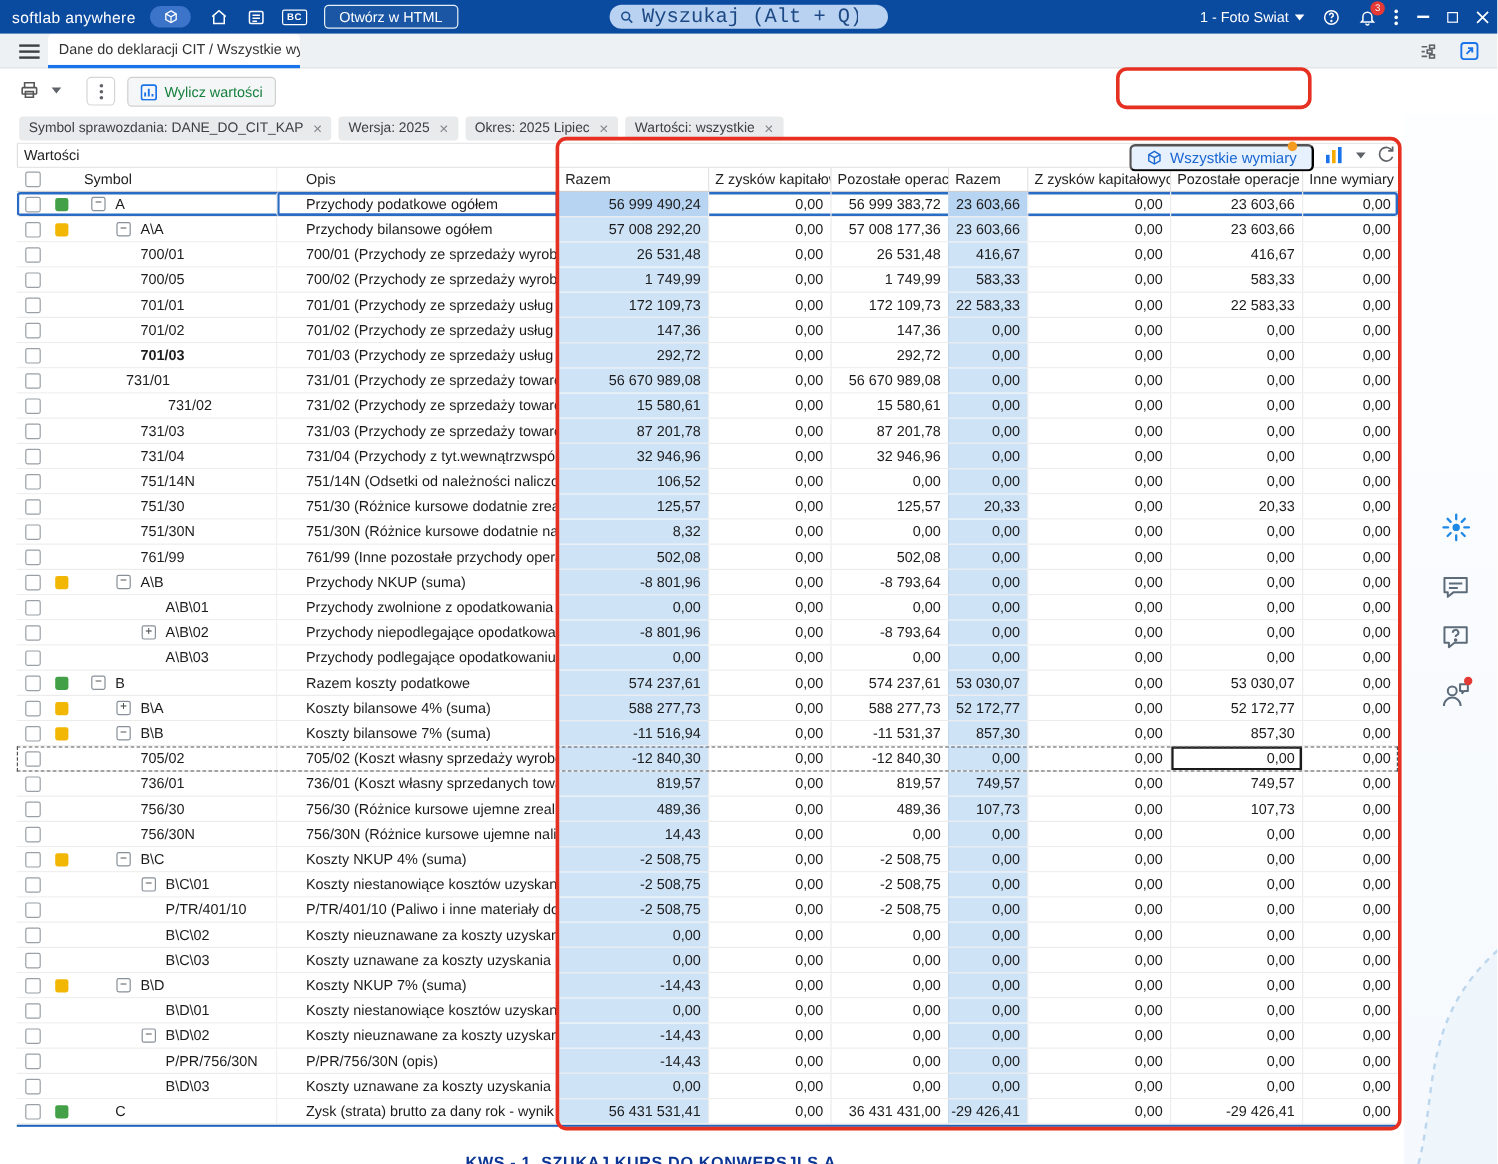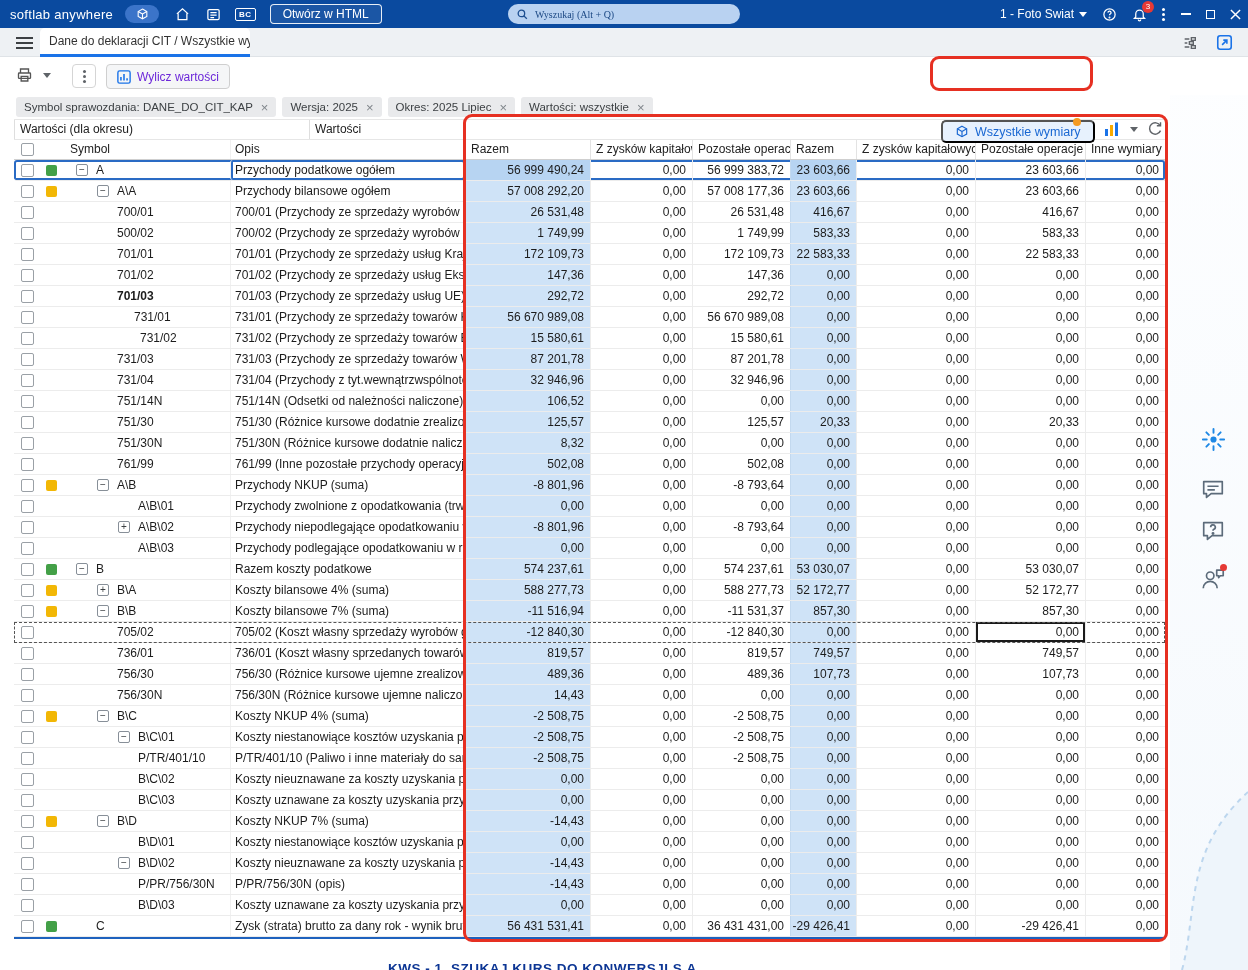--- a/index.html
+++ b/index.html
@@ -8,21 +8,21 @@
   .screen{position:relative;width:1248px;height:970px;overflow:hidden;background:#fff}
 
   
   .topbar{position:absolute;top:0;left:0;width:100%;height:28px;background:#0a4a9f;display:flex;align-items:center;color:#fff;z-index:10}
   .brand{margin-left:10px;font-size:13px;letter-spacing:.3px;white-space:nowrap}
   .dim-pill{margin-left:12px;width:34px;height:18px;border-radius:9px;background:#3b74c9;display:flex;align-items:center;justify-content:center;cursor:pointer}
   .tbi{margin-left:16px;display:flex;align-items:center;cursor:pointer}
   .bc-box{margin-left:14px;border:1px solid #fff;border-radius:2px;font-size:8px;font-weight:700;letter-spacing:.5px;padding:1px 3px;cursor:pointer}
   .open-html{margin-left:14px;height:20px;padding:0 12px;border:1px solid rgba(255,255,255,.9);border-radius:4px;background:rgba(255,255,255,.07);font-size:12px;display:flex;align-items:center;cursor:pointer;white-space:nowrap}
   .search{position:absolute;left:508px;top:4px;width:232px;height:20px;border-radius:10px;background:#b9d2f1;display:flex;align-items:center;padding-left:8px}
-  .search input{border:none;outline:none;background:transparent;font-size:10px;color:#a21caf;margin-left:6px;width:180px;font-family:Liberation Serif, serif}
+  .search input{border:none;outline:none;background:transparent;font-size:17px;color:#a21caf;margin-left:6px;width:180px;font-family:Liberation Mono, monospace}
   .search input::placeholder{color:#14427f;opacity:.95}
   .top-right{margin-left:auto;display:flex;align-items:center;height:28px}
   .company{font-size:12px;white-space:nowrap;display:flex;align-items:center;cursor:pointer}
   .caret{width:0;height:0;border-left:4px solid transparent;border-right:4px solid transparent;border-top:5px solid #fff;margin-left:5px}
   .caret.g{border-top-color:#5f6368}
   .tr-item{margin-left:15px;display:flex;align-items:center;position:relative;cursor:pointer}
   .badge{position:absolute;top:-6px;right:-7px;min-width:12px;height:12px;border-radius:6px;background:#e53935;color:#fff;font-size:8px;line-height:12px;text-align:center;padding:0 2px}
   .vdots{width:3px;height:3px;border-radius:50%;background:#fff;box-shadow:0 -5px 0 #fff,0 5px 0 #fff}
   .winbtn{width:25px;height:28px;display:flex;align-items:center;justify-content:center;cursor:pointer}
   .minbar{width:10px;height:2px;background:#fff}
@@ -34,21 +34,21 @@
   .hamb div{height:2px;background:#3c4043;margin-bottom:3px}
   .doc-tab{position:absolute;left:40px;top:0;width:210px;height:29px;background:#fff;border-bottom:3px solid #1a73e8;border-radius:5px 5px 0 0;display:flex;align-items:center;padding:0 9px;font-size:12px;color:#333;white-space:nowrap;overflow:hidden;cursor:pointer}
   .tab-ic1{position:absolute;right:50px;top:7px;cursor:pointer}
   .tab-ic2{position:absolute;right:14px;top:5px;cursor:pointer}
 
   
   .toolbar{position:absolute;top:57px;left:0;width:100%;height:38px;background:#fff;z-index:5}
   .print-grp{position:absolute;left:16px;top:10px;display:flex;align-items:center;gap:5px;cursor:pointer}
   .more-box{position:absolute;left:72px;top:7px;width:24px;height:24px;border:1px solid #d5d5d5;border-radius:4px;display:flex;align-items:center;justify-content:center;cursor:pointer}
   .vdots.g{background:#5f6368;box-shadow:0 -5px 0 #5f6368,0 5px 0 #5f6368}
-  .calc-btn{position:absolute;left:106px;top:7px;height:25px;border:1px solid #cfcfcf;border-radius:4px;background:#f5f6f7;display:flex;align-items:center;gap:6px;padding:0 10px;font-size:12px;color:#6d28d9;cursor:pointer;white-space:nowrap}
+  .calc-btn{position:absolute;left:106px;top:7px;height:25px;border:1px solid #cfcfcf;border-radius:4px;background:#f5f6f7;display:flex;align-items:center;gap:6px;padding:0 10px;font-size:12px;color:#15803d;cursor:pointer;white-space:nowrap}
   .dims-btn{position:absolute;left:941px;top:63px;height:23px;border-radius:5px;background:#e7f1fd;display:flex;align-items:center;gap:6px;padding:0 12px;font-size:12.5px;color:#1967d2;cursor:pointer;white-space:nowrap;z-index:6}
   .orange-dot{position:absolute;left:1073px;top:61px;width:8px;height:8px;border-radius:50%;background:#f59b22;z-index:7}
   .chart-grp{position:absolute;left:1104px;top:64px;display:flex;align-items:center;gap:5px;cursor:pointer}
   .refresh{position:absolute;left:1146px;top:63px;cursor:pointer}
 
   
   .chips{position:absolute;top:95px;left:0;width:100%;height:24px;background:#fff;padding-left:16px;white-space:nowrap}
   .chip{display:inline-flex;align-items:center;height:20px;margin-top:2px;margin-right:6px;background:#e9eaec;border-radius:3px;padding:0 8px;font-size:11.5px;color:#3c4043;cursor:default}
   .chip-x{margin-left:8px;color:#80868b;font-size:13px;cursor:pointer}
 
@@ -58,21 +58,21 @@
   .ghead1{height:20px;line-height:19px;font-size:12px;color:#222;border-bottom:1px solid #e6e6e6;background:#fff}
   .gh-left{width:451px;padding-left:56px;flex:none}
   .gh{border-left:1px solid #dedede;padding-left:5px;flex:none;white-space:nowrap;overflow:hidden}
   .gw1{width:325px}.gw2{width:295px}.gw3{width:80px}
   .ghead2{height:20px;line-height:19px;font-size:12px;color:#222;border-bottom:1px solid #cfcfcf;background:#fff}
   .hcell{white-space:nowrap;overflow:hidden}
   .c-check{width:26px;flex:none;display:flex;align-items:center;justify-content:center}
   .c-color{width:22px;flex:none;display:flex;align-items:center;justify-content:center}
   .c-sym{width:168px;flex:none;position:relative;white-space:nowrap;overflow:hidden}
   .c-sym.hl{padding-left:8px}
-  .c-opis{width:235px;flex:none;padding-left:4px;white-space:nowrap;overflow:hidden;border-left:1px solid #f0f0f0}
+  .c-opis{width:235px;flex:none;padding-left:24px;white-space:nowrap;overflow:hidden;border-left:1px solid #f0f0f0}
   .cv{flex:none;text-align:right;padding-right:6px;white-space:nowrap;overflow:hidden;border-left:1px solid #ececec}
   .w0{width:125px}.w1{width:102px}.w2{width:98px}.w3{width:66px}.w4{width:119px}.w5{width:110px}.w6{width:80px}
   .hv{text-align:left;padding-left:5px;border-left:1px solid #e3e3e3}
   .row{height:21px;line-height:20px;font-size:12px;color:#1c1c1c;border-bottom:1px solid #ececec;background:#fff;position:relative}
   .cv.blue{background:#cfe3f7;border-left-color:#c3d9ef}
   .row.sel{box-shadow:inset 0 0 0 2px #2a6bc4;border-radius:3px;z-index:2}
   .row.sel .blue{background:#b7d4f2}
   .row.sel .cell-sel{box-shadow:inset 0 0 0 2px #2a6bc4;border-radius:3px}
   .row.foc{outline:1px dashed #555;outline-offset:-1px;z-index:2}
   .cv.edit{box-shadow:inset 0 0 0 2px #1a1a1a;background:#fff}
@@ -251,21 +251,20 @@
       </span><span class="chip">
         <span>Okres: 2025 Lipiec</span>
         <span class="chip-x">×</span>
       </span><span class="chip">
         <span>Wartości: wszystkie</span>
         <span class="chip-x">×</span>
       </span></div>
 
   <div class="grid">
     <div class="ghead1">
-      <div class="gh gw2">Wartości (dla okresu)</div>
       <div class="gh gw3">Wartości</div>
     </div>
     <div class="ghead2">
       <div class="c-check">
           <span class="cb"></span>
         </div>
       <div class="c-color"></div>
       <div class="c-sym hl hcell">Symbol</div>
       <div class="c-opis hcell">Opis</div>
       <div class="cv w0 hv hcell">Razem</div>
@@ -333,21 +332,21 @@
           <div class="cv w4">0,00</div>
           <div class="cv w5">416,67</div>
           <div class="cv w6">0,00</div>
         </div>
         <div class="row">
           <div class="c-check">
             <span class="cb"></span>
           </div>
           <div class="c-color"></div>
           <div class="c-sym">
-            <span class="symtxt" style="left: 55px;">500/02</span>
+            <span class="symtxt" style="left: 55px;">700/05</span>
           </div>
           <div class="c-opis">700/02  (Przychody ze sprzedaży wyrobów gotowych)</div>
           <div class="cv w0 blue">1 749,99</div>
           <div class="cv w1">0,00</div>
           <div class="cv w2">1 749,99</div>
           <div class="cv w3 blue">583,33</div>
           <div class="cv w4">0,00</div>
           <div class="cv w5">583,33</div>
           <div class="cv w6">0,00</div>
         </div>
@@ -401,21 +400,21 @@
           <div class="cv w4">0,00</div>
           <div class="cv w5">0,00</div>
           <div class="cv w6">0,00</div>
         </div>
         <div class="row">
           <div class="c-check">
             <span class="cb"></span>
           </div>
           <div class="c-color"></div>
           <div class="c-sym">
-            <span class="symtxt" style="left: 72px;">731/01</span>
+            <span class="symtxt" style="left: 43px;">731/01</span>
           </div>
           <div class="c-opis">731/01  (Przychody ze sprzedaży towarów Kraj)</div>
           <div class="cv w0 blue">56 670 989,08</div>
           <div class="cv w1">0,00</div>
           <div class="cv w2">56 670 989,08</div>
           <div class="cv w3 blue">0,00</div>
           <div class="cv w4">0,00</div>
           <div class="cv w5">0,00</div>
           <div class="cv w6">0,00</div>
         </div>

